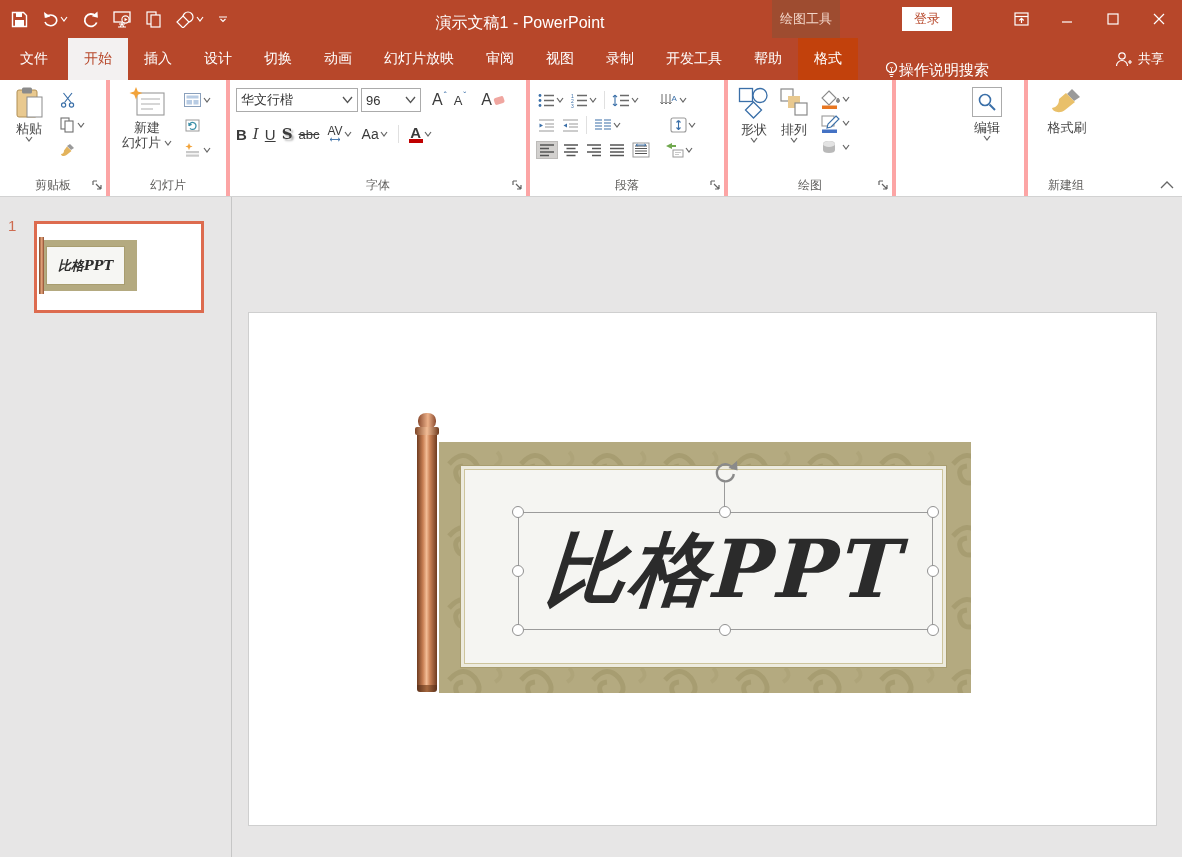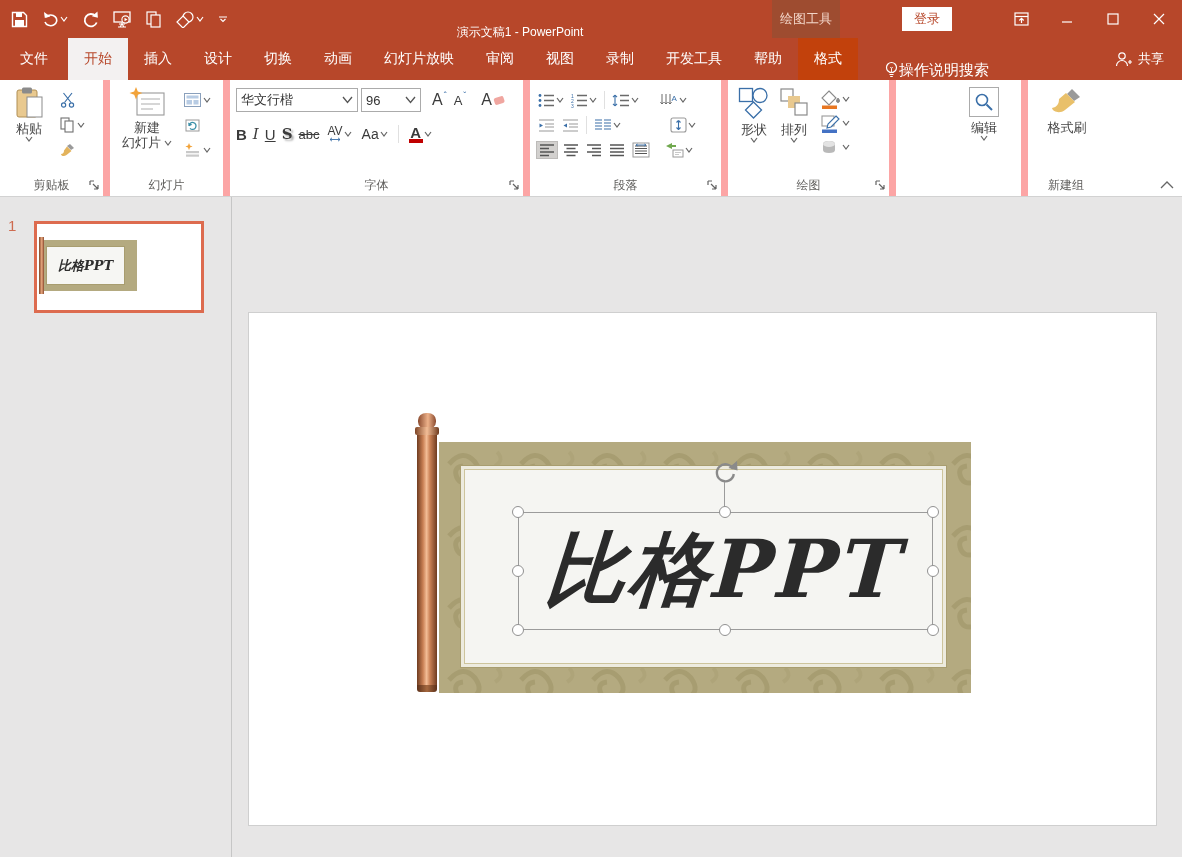--- a/index.html
+++ b/index.html
@@ -5,38 +5,38 @@
   * { margin:0; padding:0; box-sizing:border-box; }
   html,body { width:1182px; height:857px; overflow:hidden; }
   body { font-family:"Liberation Sans","DejaVu Sans",sans-serif; font-size:13px; color:#444; background:#e7e7e7; }
   .app { position:relative; width:1182px; height:857px; }
 
   
   .titlebar { position:relative; height:38px; background:#B7472A; color:#fff; }
   .qat { position:absolute; left:6px; top:0; height:38px; display:flex; align-items:center; gap:4px; }
   .qat-btn { display:flex; align-items:center; justify-content:center; padding:0 5px; height:30px; }
   .caret-w { width:8px; height:6px; }
-  .app-title { position:absolute; left:340px; width:360px; top:13px; height:38px; display:flex; align-items:center; justify-content:center; font-size:12px; }
+  .app-title { position:absolute; left:340px; width:360px; top:4px; height:38px; display:flex; align-items:center; justify-content:center; font-size:16px; }
   .ctx-header { position:absolute; left:772px; top:0; width:68px; height:38px; background:#9E4C30; display:flex; align-items:center; justify-content:center; font-size:13px; color:#F2D5C8; }
   .signin { position:absolute; left:902px; top:7px; width:50px; height:24px; background:#fff; color:#B7472A; display:flex; align-items:center; justify-content:center; font-size:13px; }
   .win-controls { position:absolute; right:0; top:0; height:38px; display:flex; }
   .win-btn { width:46px; height:38px; display:flex; align-items:center; justify-content:center; }
 
   
   .tabrow { position:relative; height:42px; background:#B7472A; display:flex; align-items:stretch; color:#fff; }
   .tab { padding:0 16px; display:flex; align-items:center; font-size:14px; }
   .tab.file { padding:0 20px; }
   .tab.active { background:#f3f1f1; color:#B7472A; }
   .tab.contextual { background:#c2410c; }
   .tellme { display:flex; align-items:flex-end; margin-left:26px; font-size:15px; }
   .share { position:absolute; right:18px; top:0; height:42px; display:flex; align-items:center; gap:5px; font-size:13px; }
 
   
   .ribbon { position:relative; height:117px; background:#fff; border-bottom:1px solid #d2d2d2; display:flex; }
-  .rgroup { display:flex; flex-direction:column; border-right:7px solid #fca5a5; }
+  .rgroup { display:flex; flex-direction:column; border-right:4px solid #fca5a5; }
   .rcontent { flex:1; display:flex; padding:4px 4px 0 6px; }
   .rlabel { height:22px; position:relative; display:flex; align-items:center; justify-content:center; font-size:12px; color:#605f5d; }
   .launcher { position:absolute; right:3px; bottom:5px; width:12px; height:12px; }
   .bigbtn { display:flex; flex-direction:column; align-items:center; justify-content:flex-start; padding-top:3px; }
   .bigbtn .blabel { font-size:13px; color:#444; margin-top:3px; line-height:15px; text-align:center; }
   .smallcol { display:flex; flex-direction:column; justify-content:flex-start; gap:5px; padding-top:6px; }
   .srow { display:flex; align-items:center; gap:2px; height:20px; }
   .fontrow1 { display:flex; align-items:center; gap:3px; height:28px; }
   .fontrow2 { display:flex; align-items:center; gap:6px; height:32px; margin-top:4px; }
   .combo { height:24px; border:1px solid #ABABAB; background:#fff; display:flex; align-items:center; padding:0 4px; justify-content:space-between; font-size:13px; color:#333; }

